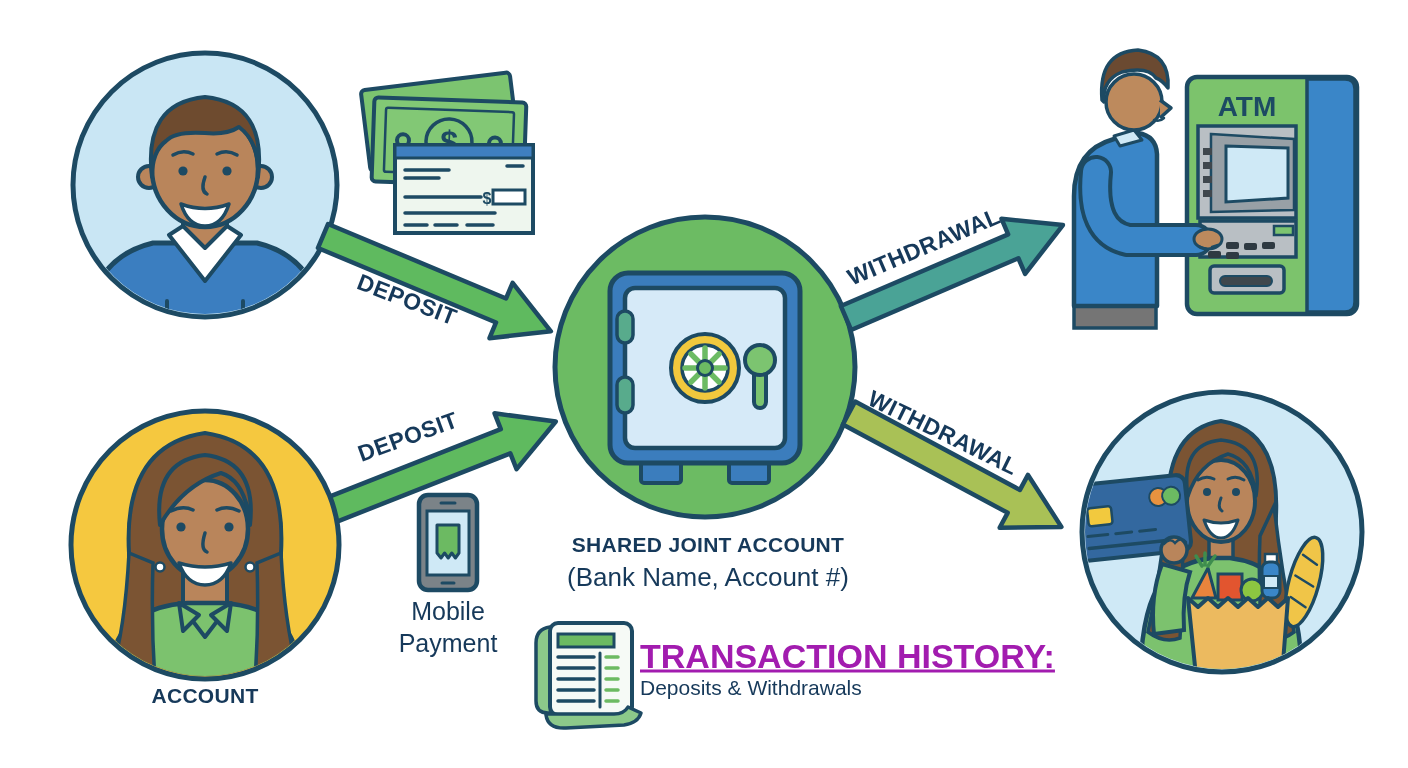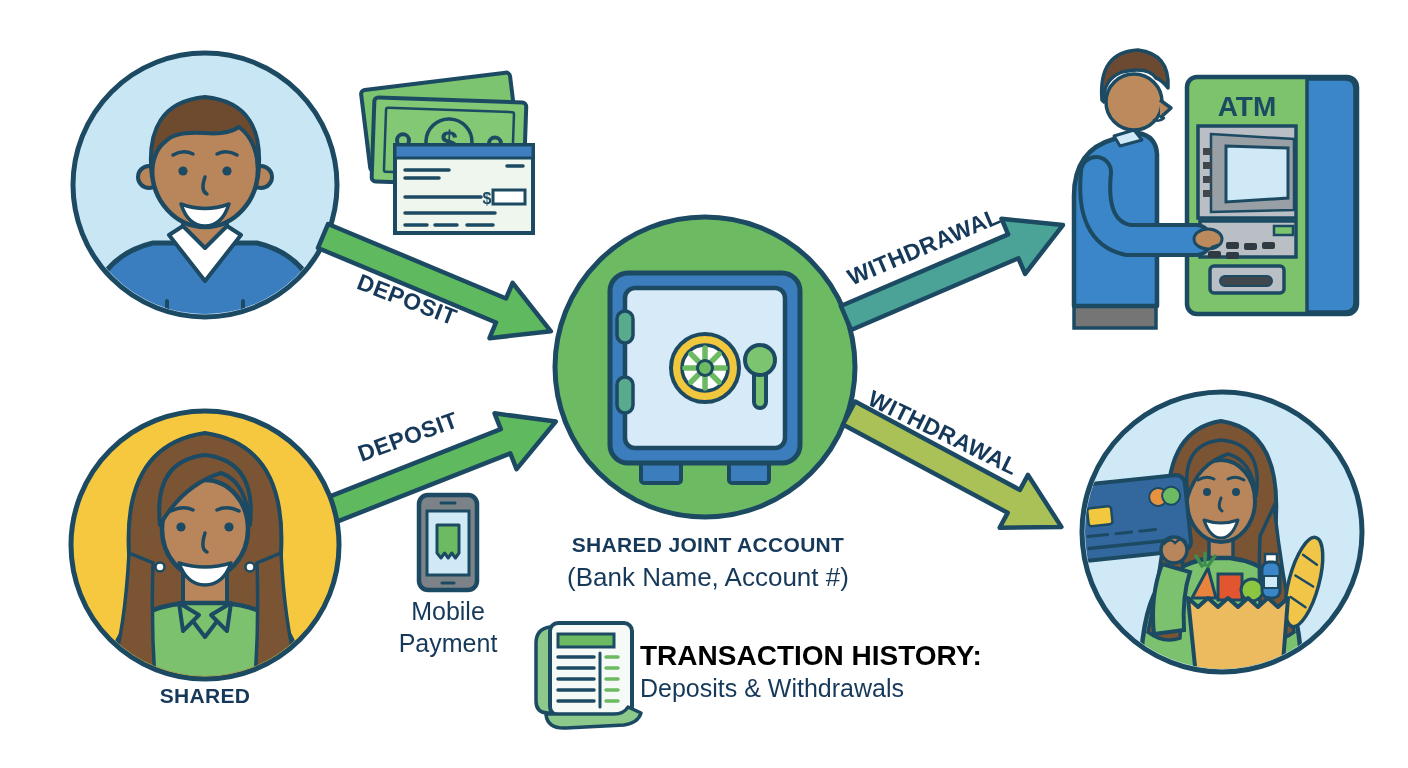--- a/index.html
+++ b/index.html
@@ -9,22 +9,22 @@
   svg text{font-family:"Liberation Sans",sans-serif;}
   .lbl{position:absolute;color:#16395a;white-space:nowrap;transform:translate(-50%,-50%);}
   .arrow-lbl{font-weight:bold;font-size:23px;letter-spacing:.5px;}
   .rot-dep-top{transform:translate(-50%,-50%) rotate(21deg);}
   .rot-dep-bot{transform:translate(-50%,-50%) rotate(-20deg);}
   .rot-wd-top{transform:translate(-50%,-50%) rotate(-23deg);}
   .rot-wd-bot{transform:translate(-50%,-50%) rotate(26deg);}
   .big-title{font-weight:bold;font-size:21px;letter-spacing:.3px;}
   .big-sub{font-size:26px;}
   .mobile-lbl{font-size:25px;text-align:center;white-space:pre-line;line-height:32px;}
-  .th-title{position:absolute;transform:translateY(-50%);color:#000000;font-weight:bold;font-size:28px;white-space:nowrap;}
-  .th-sub{position:absolute;transform:translateY(-50%);color:#16395a;font-size:25px;white-space:nowrap;text-align:center;}
+  .th-title{position:absolute;transform:translateY(-50%);color:#a21caf;font-weight:bold;font-size:34px;white-space:nowrap;text-decoration:underline;}
+  .th-sub{position:absolute;transform:translateY(-50%);color:#16395a;font-size:21px;white-space:nowrap;text-align:center;}
 </style>
 </head>
 <body>
 
 <div class="stage">
 <svg class="scene" viewBox="0 0 1408 768">
   <defs>
     <clipPath id="clipMan">
           <circle cx="136" cy="136" r="129"></circle>
         </clipPath>
@@ -227,21 +227,21 @@
       </g>
     </g>
   </g>
 </svg>
 
 <div class="lbl arrow-lbl rot-dep-top" style="left:407px;top:300px;">DEPOSIT</div>
 <div class="lbl arrow-lbl rot-dep-bot" style="left:408px;top:437px;">DEPOSIT</div>
 <div class="lbl arrow-lbl rot-wd-top" style="left:924px;top:247px;">WITHDRAWAL</div>
 <div class="lbl arrow-lbl rot-wd-bot" style="left:943px;top:433px;">WITHDRAWAL</div>
 
-<div class="lbl big-title" style="left:205px;top:696px;">SHARED</div>
+<div class="lbl big-title" style="left:205px;top:696px;">ACCOUNT</div>
 
 <div class="lbl big-title" style="left:708px;top:545px;">SHARED JOINT ACCOUNT</div>
 <div class="lbl big-sub" style="left:708px;top:577px;">(Bank Name, Account #)</div>
 
 <div class="lbl mobile-lbl" style="left:448px;top:627px;">Mobile
 Payment</div>
 
 <div class="th-title" style="left:640px;top:656px;">TRANSACTION HISTORY:</div>
 <div class="th-sub" style="left:640px;top:688px;">Deposits &amp; Withdrawals</div>
 </div>

